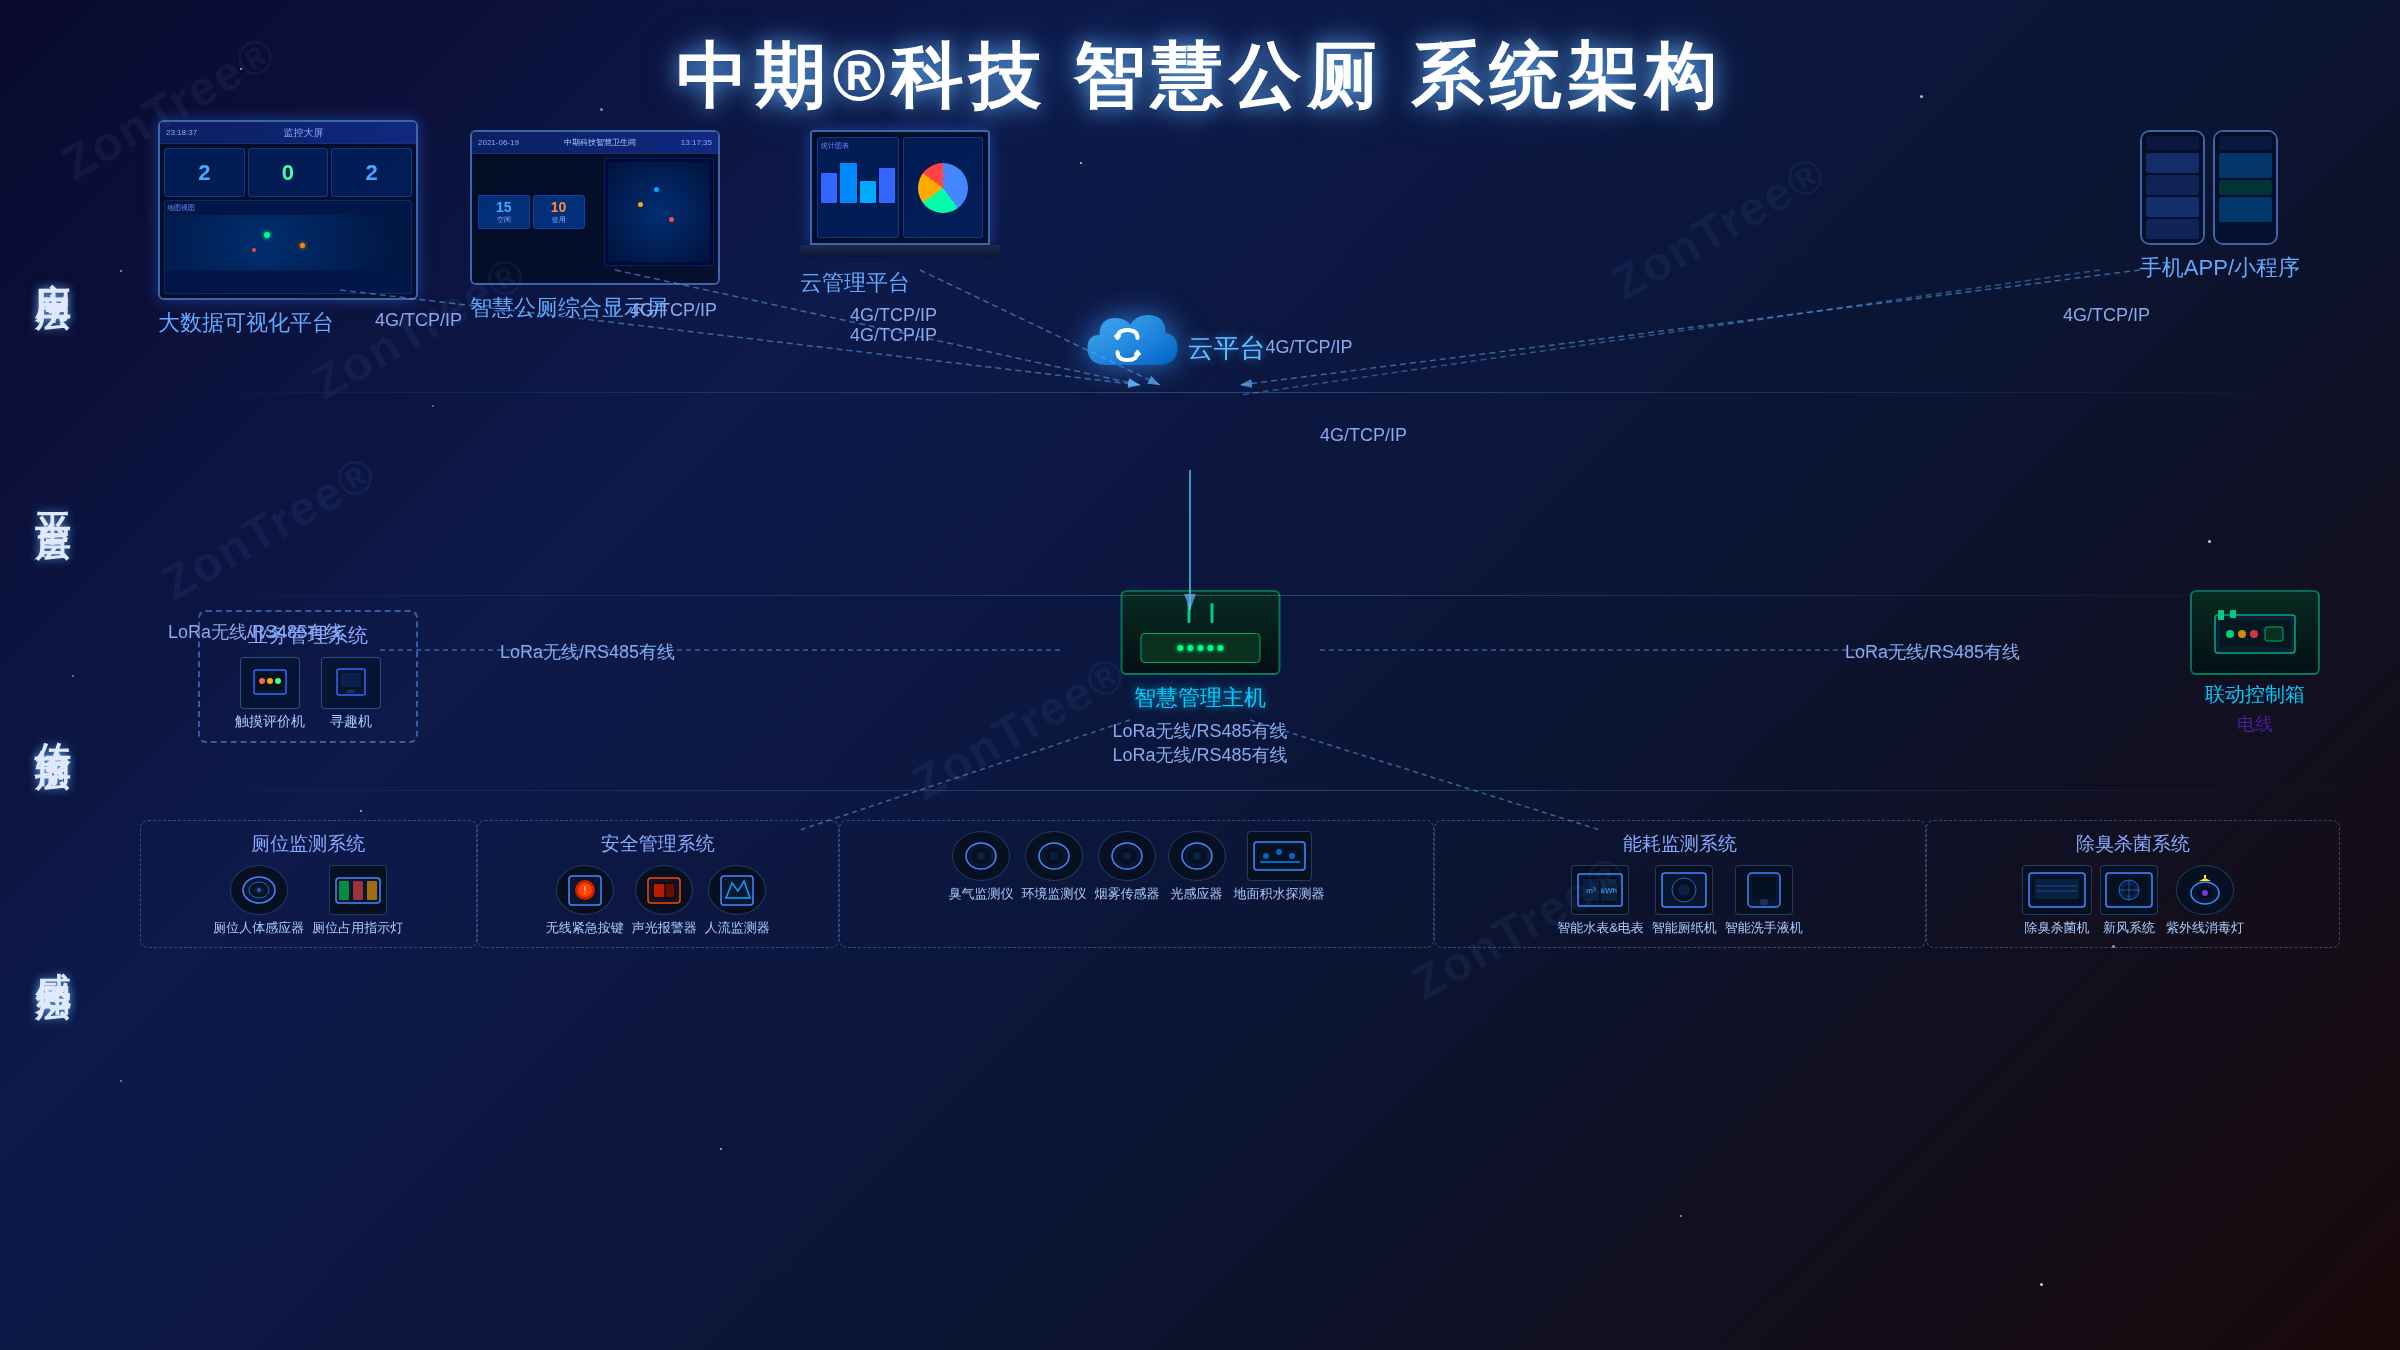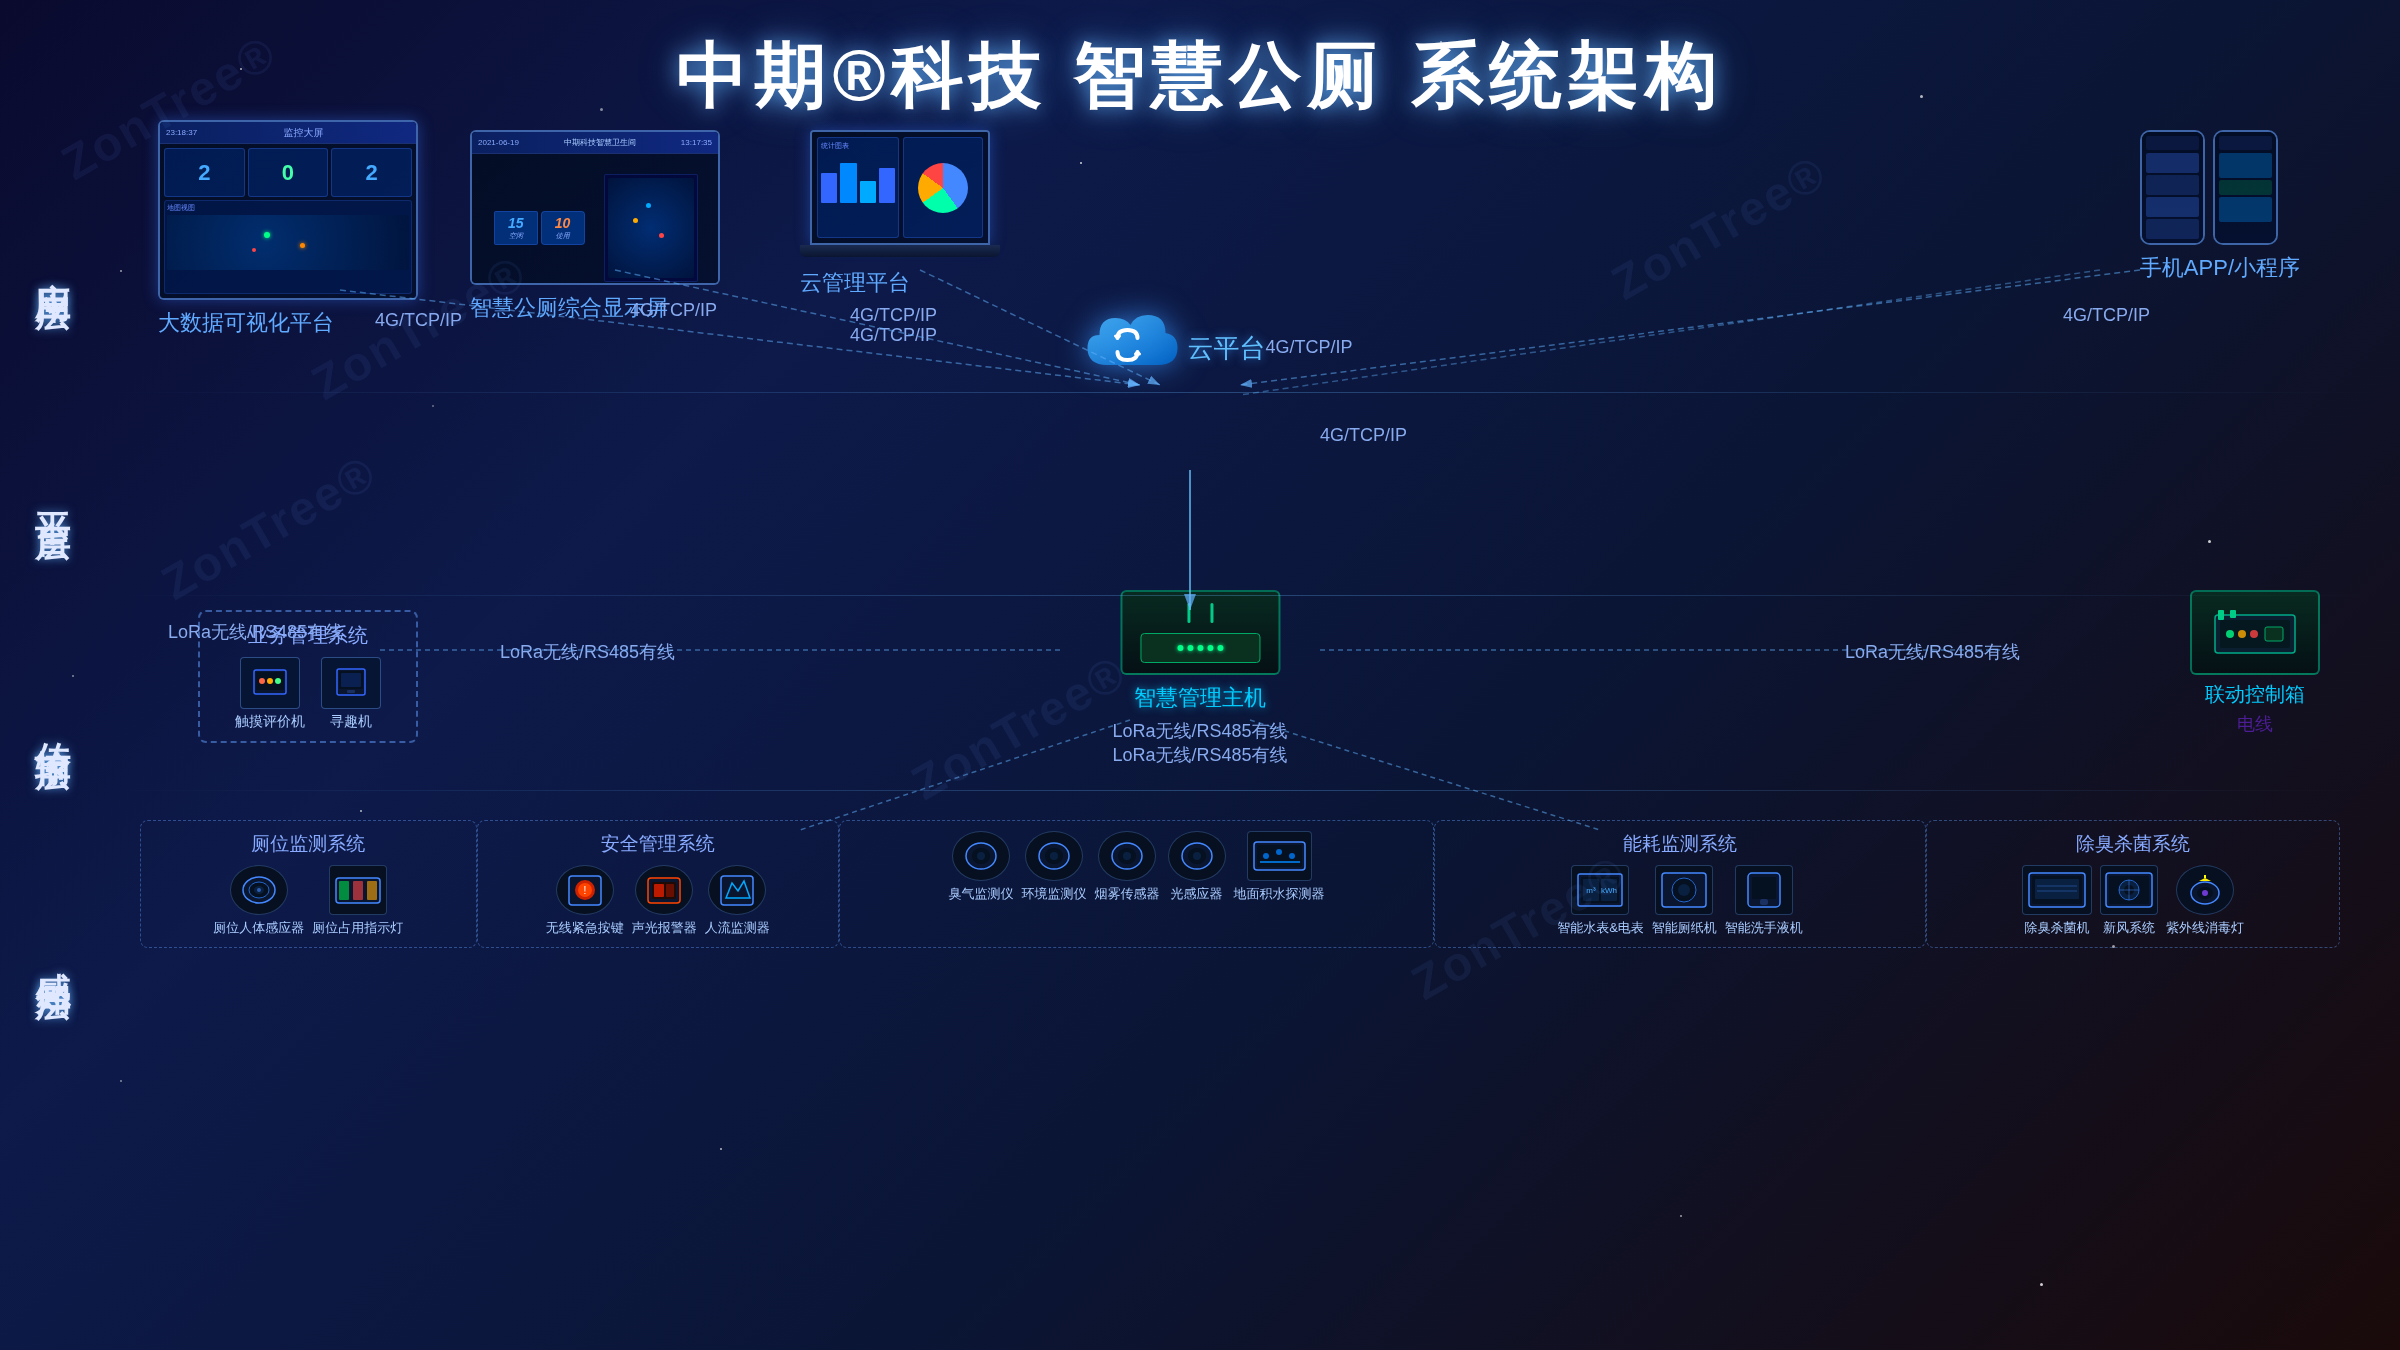--- a/index.html
+++ b/index.html
@@ -471,21 +471,21 @@
   <div class="conn-label" style="left:375px; top:310px;">4G/TCP/IP</div>
 
   <div class="screen-item" style="position:absolute; left:470px; top:130px;">
     <div class="screen-frame" style="width:250px; height:155px;">
       <div class="screen-content">
         <div class="screen-header">
           <span style="font-size:8px;">2021-06-19</span>
           <span style="flex:1; text-align:center; font-size:8px; color:#aaccff;">中期科技智慧卫生间</span>
           <span style="font-size:8px;">13:17:35</span>
         </div>
-        <div style="display:grid; grid-template-columns:1fr 1fr; gap:17px; padding:20px; height:calc(100%-22px);font-style:italic;">
+        <div style="display:grid; grid-template-columns:1fr 1fr; gap:17px; padding:4px; height:calc(100%-22px);">
           <div style="display:flex; gap:3px; align-items:center; padding:2px;">
             <div style="background:rgba(0,80,200,0.5); border-radius:2px; border:1px solid rgba(60,120,255,0.3); padding:3px; flex:1; font-size:7px; color:#88aaff;">
               <div style="font-size:14px; color:#44aaff; font-weight:bold; text-align:center;">15</div>
               <div style="text-align:center; font-size:7px;">空闲</div>
             </div>
             <div style="background:rgba(0,80,200,0.5); border-radius:4px; border:1px solid rgba(60,120,255,0.3); padding:3px; flex:1; font-size:7px; color:#88aaff;">
               <div style="font-size:14px; color:#ff8844; font-weight:bold; text-align:center;">10</div>
               <div style="text-align:center; font-size:7px;">使用</div>
             </div>
           </div>

